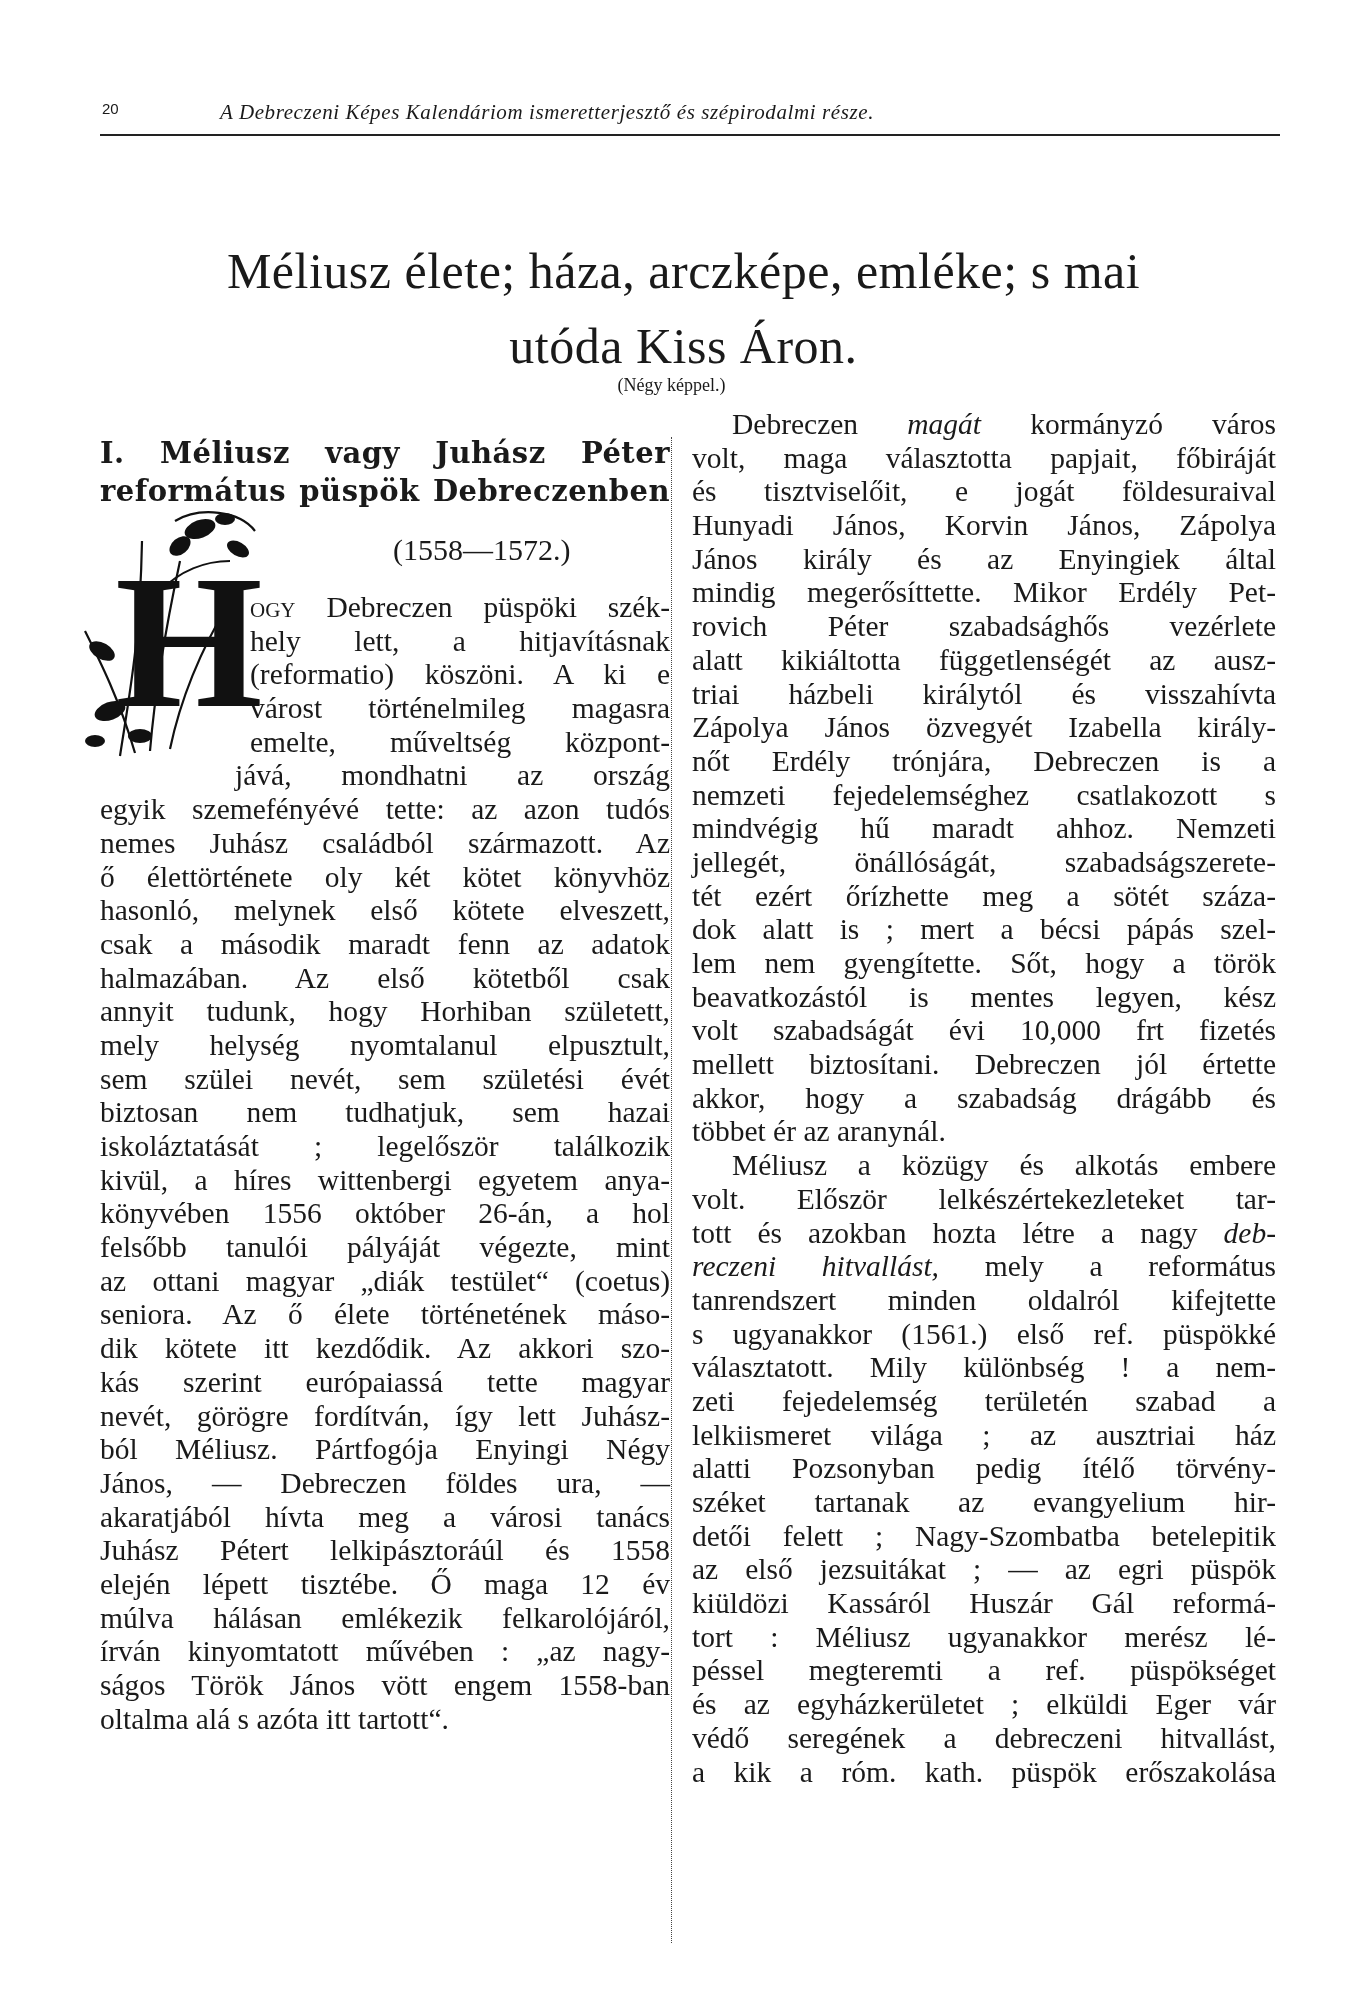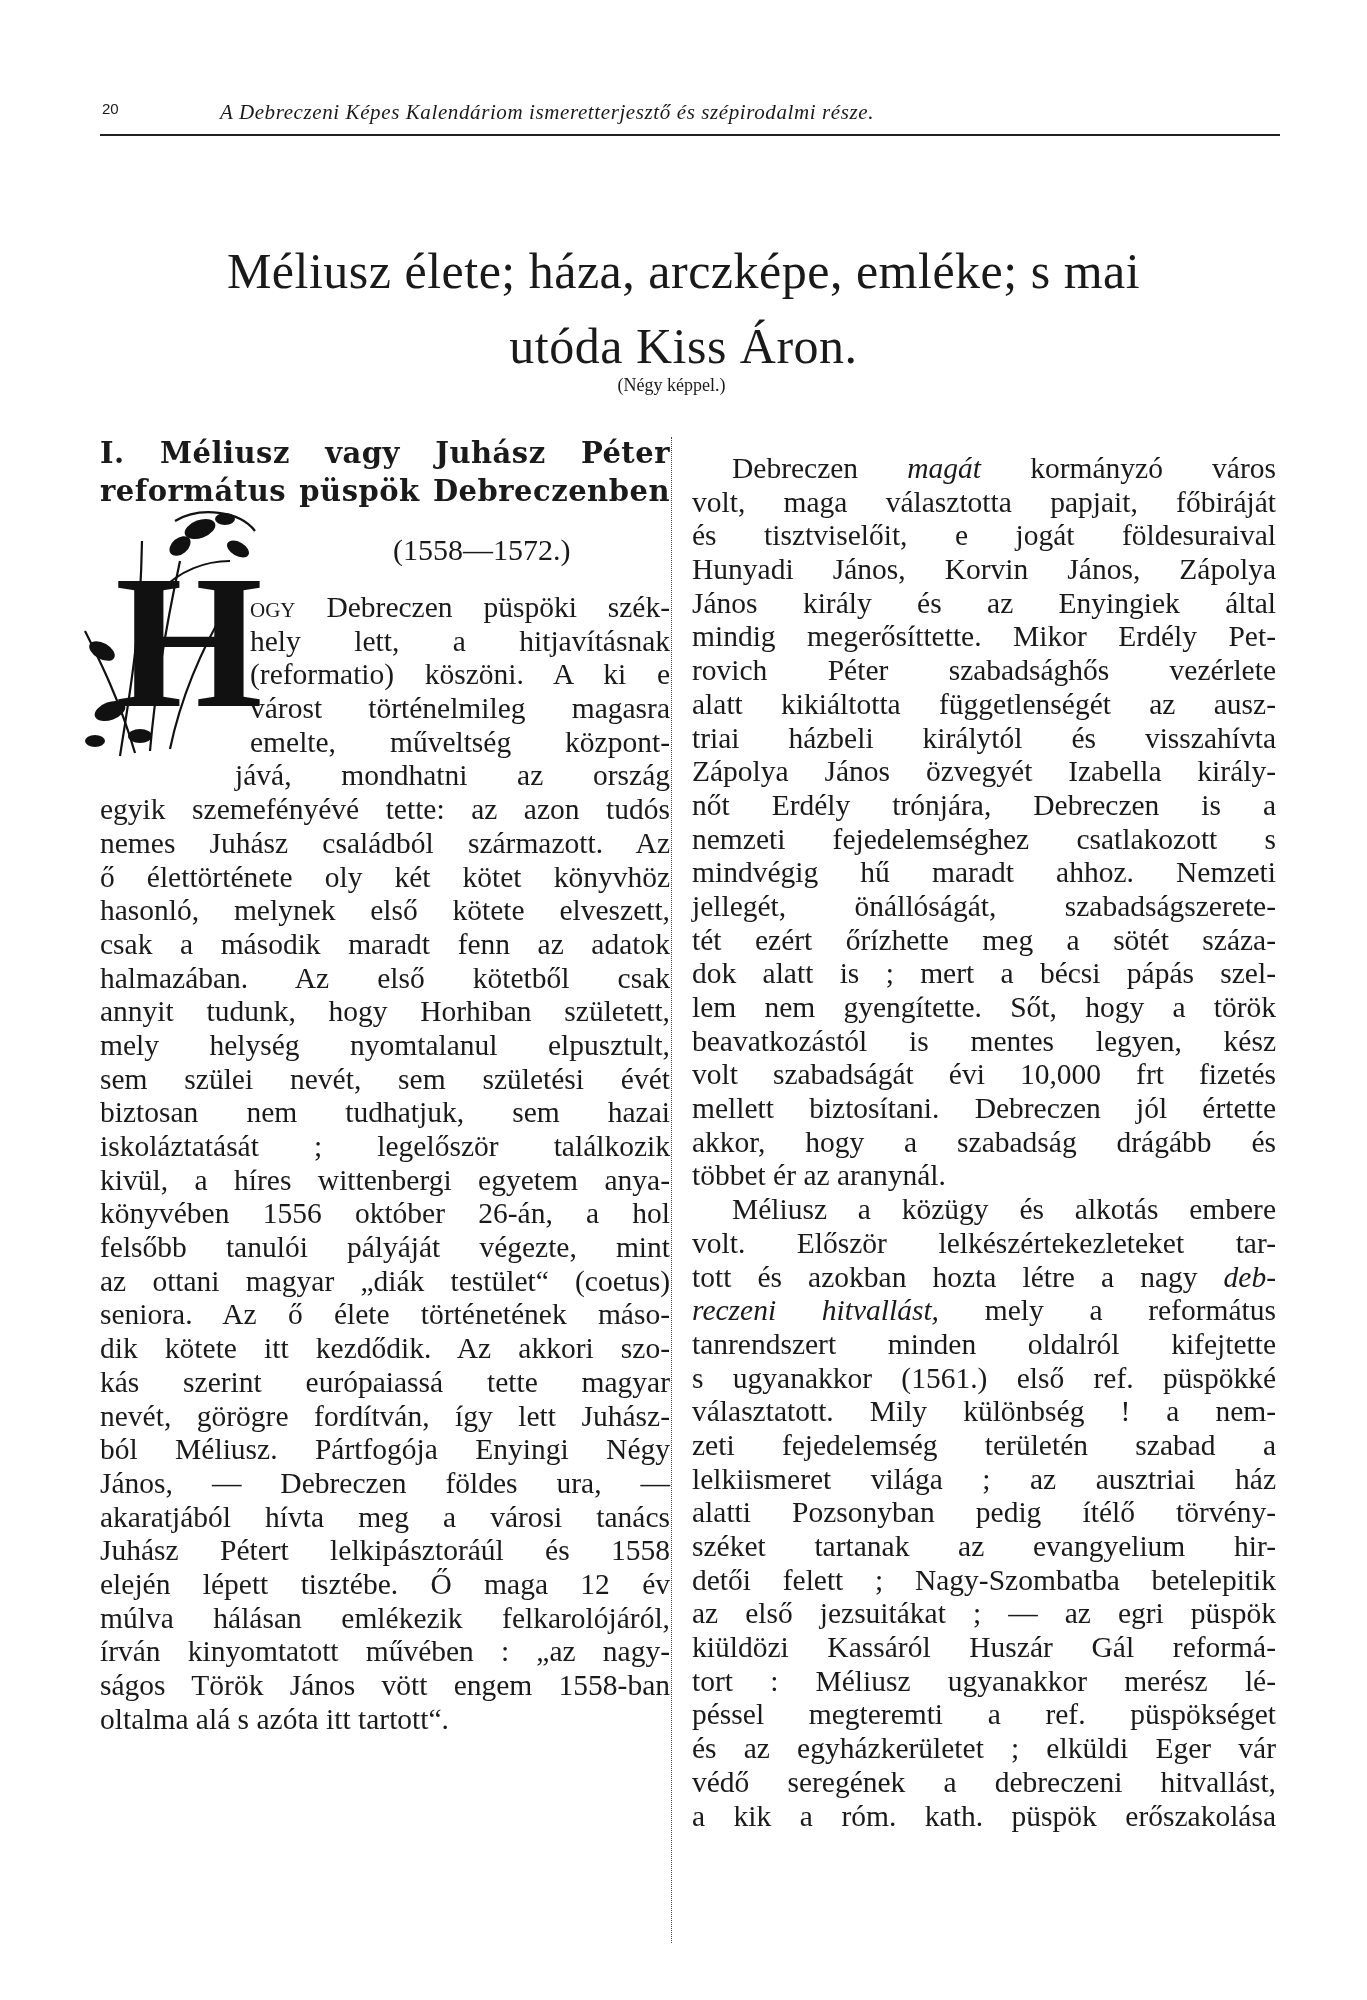--- a/index.html
+++ b/index.html
@@ -6,21 +6,21 @@
   body { width: 1367px; height: 2000px; position: relative; overflow: hidden; color: #1a1a1a; font-family: "DejaVu Serif", "Liberation Serif", serif; }
   .running-head { position: absolute; left: 100px; top: 98px; width: 1180px; height: 36px; border-bottom: 2px solid #222; }
   .page-num { position: absolute; left: 2px; top: 2px; font-size: 15px; font-family: Liberation Sans, sans-serif; }
   .running-title { position: absolute; left: 120px; top: 2px; font-size: 21px; font-style: italic; letter-spacing: 0.6px; font-family: "Liberation Serif", serif; }
   .title { position: absolute; left: 80px; width: 1207px; text-align: center; font-family: "Liberation Serif", serif; font-size: 50px; letter-spacing: 0.5px; margin-top: 32px; }
   .title.l1 { top: 210px; }
   .title.l2 { top: 285px; }
   .subtitle { position: absolute; left: 68px; width: 1207px; top: 375px; text-align: center; font-size: 18px; font-family: "Liberation Serif", serif; }
   .col { position: absolute; font-family: "Liberation Serif", serif; font-size: 29.5px; line-height: 33.7px; text-align: justify; }
   .col.left { left: 100px; width: 570px; top: 435px; }
-  .col.right { left: 692px; width: 584px; top: 452px; }
+  .col.right { left: 692px; width: 584px; top: 408px; }
   .divider { position: absolute; left: 671px; top: 437px; width: 0; height: 1506px; border-left: 1.5px dotted #444; }
   .section-head { font-family: "DejaVu Serif", serif; font-weight: bold; font-size: 29px; line-height: 36px; text-align: justify; text-align-last: justify; letter-spacing: 0.5px; margin-bottom: 0; }
   .dates-row { height: 80px; position: relative; }
   .dates { position: absolute; left: 293px; top: 22px; font-size: 30px; }
   .dropcap-block { position: relative; }
   .dropcap { float: left; width: 170px; height: 252px; margin-left: -20px; margin-top: -90px; position: relative; }
   .dropcap svg { position: absolute; left: 0; top: 0; }
   .line { display: block; text-align: justify; text-align-last: justify; white-space: nowrap; height: 33.7px; overflow: visible; }
   .line.last { text-align-last: left; }
   .line.indent { text-indent: 40px; }

